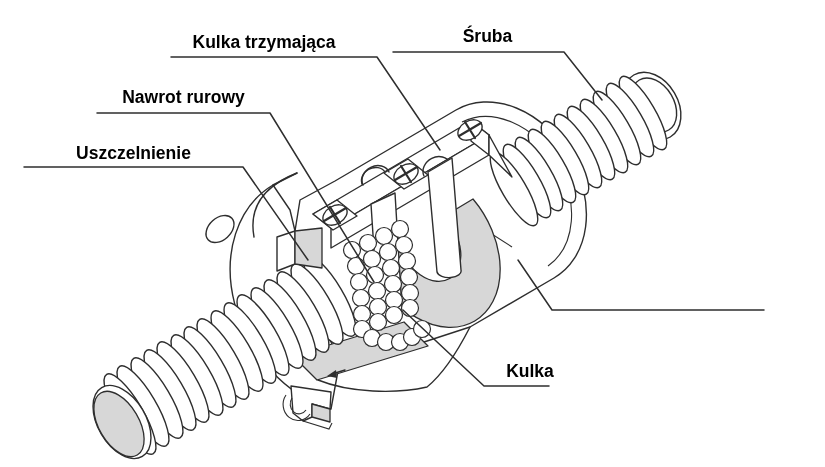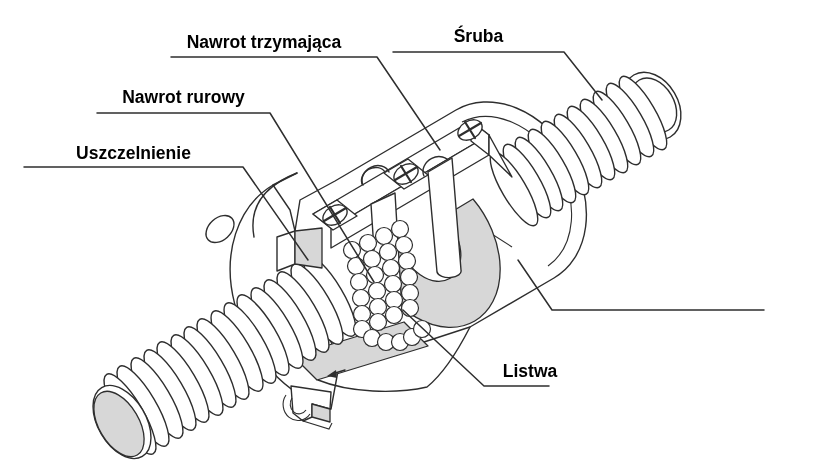--- a/index.html
+++ b/index.html
@@ -165,24 +165,24 @@
   <g>
     <polyline class="ld" points="171,57 377,57 440,150"></polyline>
     <polyline class="ld" points="393,52 564,52 602,100"></polyline>
     <polyline class="ld" points="97,113 270,113 374,282"></polyline>
     <polyline class="ld" points="24,167 243,167 308,260"></polyline>
     <polyline class="ld" points="764,310 552,310 518,260"></polyline>
     <polyline class="ld" points="549,386 484,386 403,310"></polyline>
   </g>
 </svg>
 
-  <div class="lbl" style="left:161px;top:33px;width:206px;">Nawrot trzymająca</div>
+  <div class="lbl" style="left:161px;top:33px;width:206px;">Kulka trzymająca</div>
 
-  <div class="lbl" style="left:393px;top:27px;width:171px;text-align:center;">Śruba</div>
+  <div class="lbl" style="left:402px;top:27px;width:171px;text-align:center;">Śruba</div>
 
   <div class="lbl" style="left:97px;top:88px;width:173px;">Nawrot rurowy</div>
 
   <div class="lbl" style="left:24px;top:144px;width:219px;">Uszczelnienie</div>
 
 
-  <div class="lbl" style="left:490px;top:362px;width:80px;">Listwa</div>
+  <div class="lbl" style="left:490px;top:362px;width:80px;">Kulka</div>
 
 </div>
 
 </body></html>

